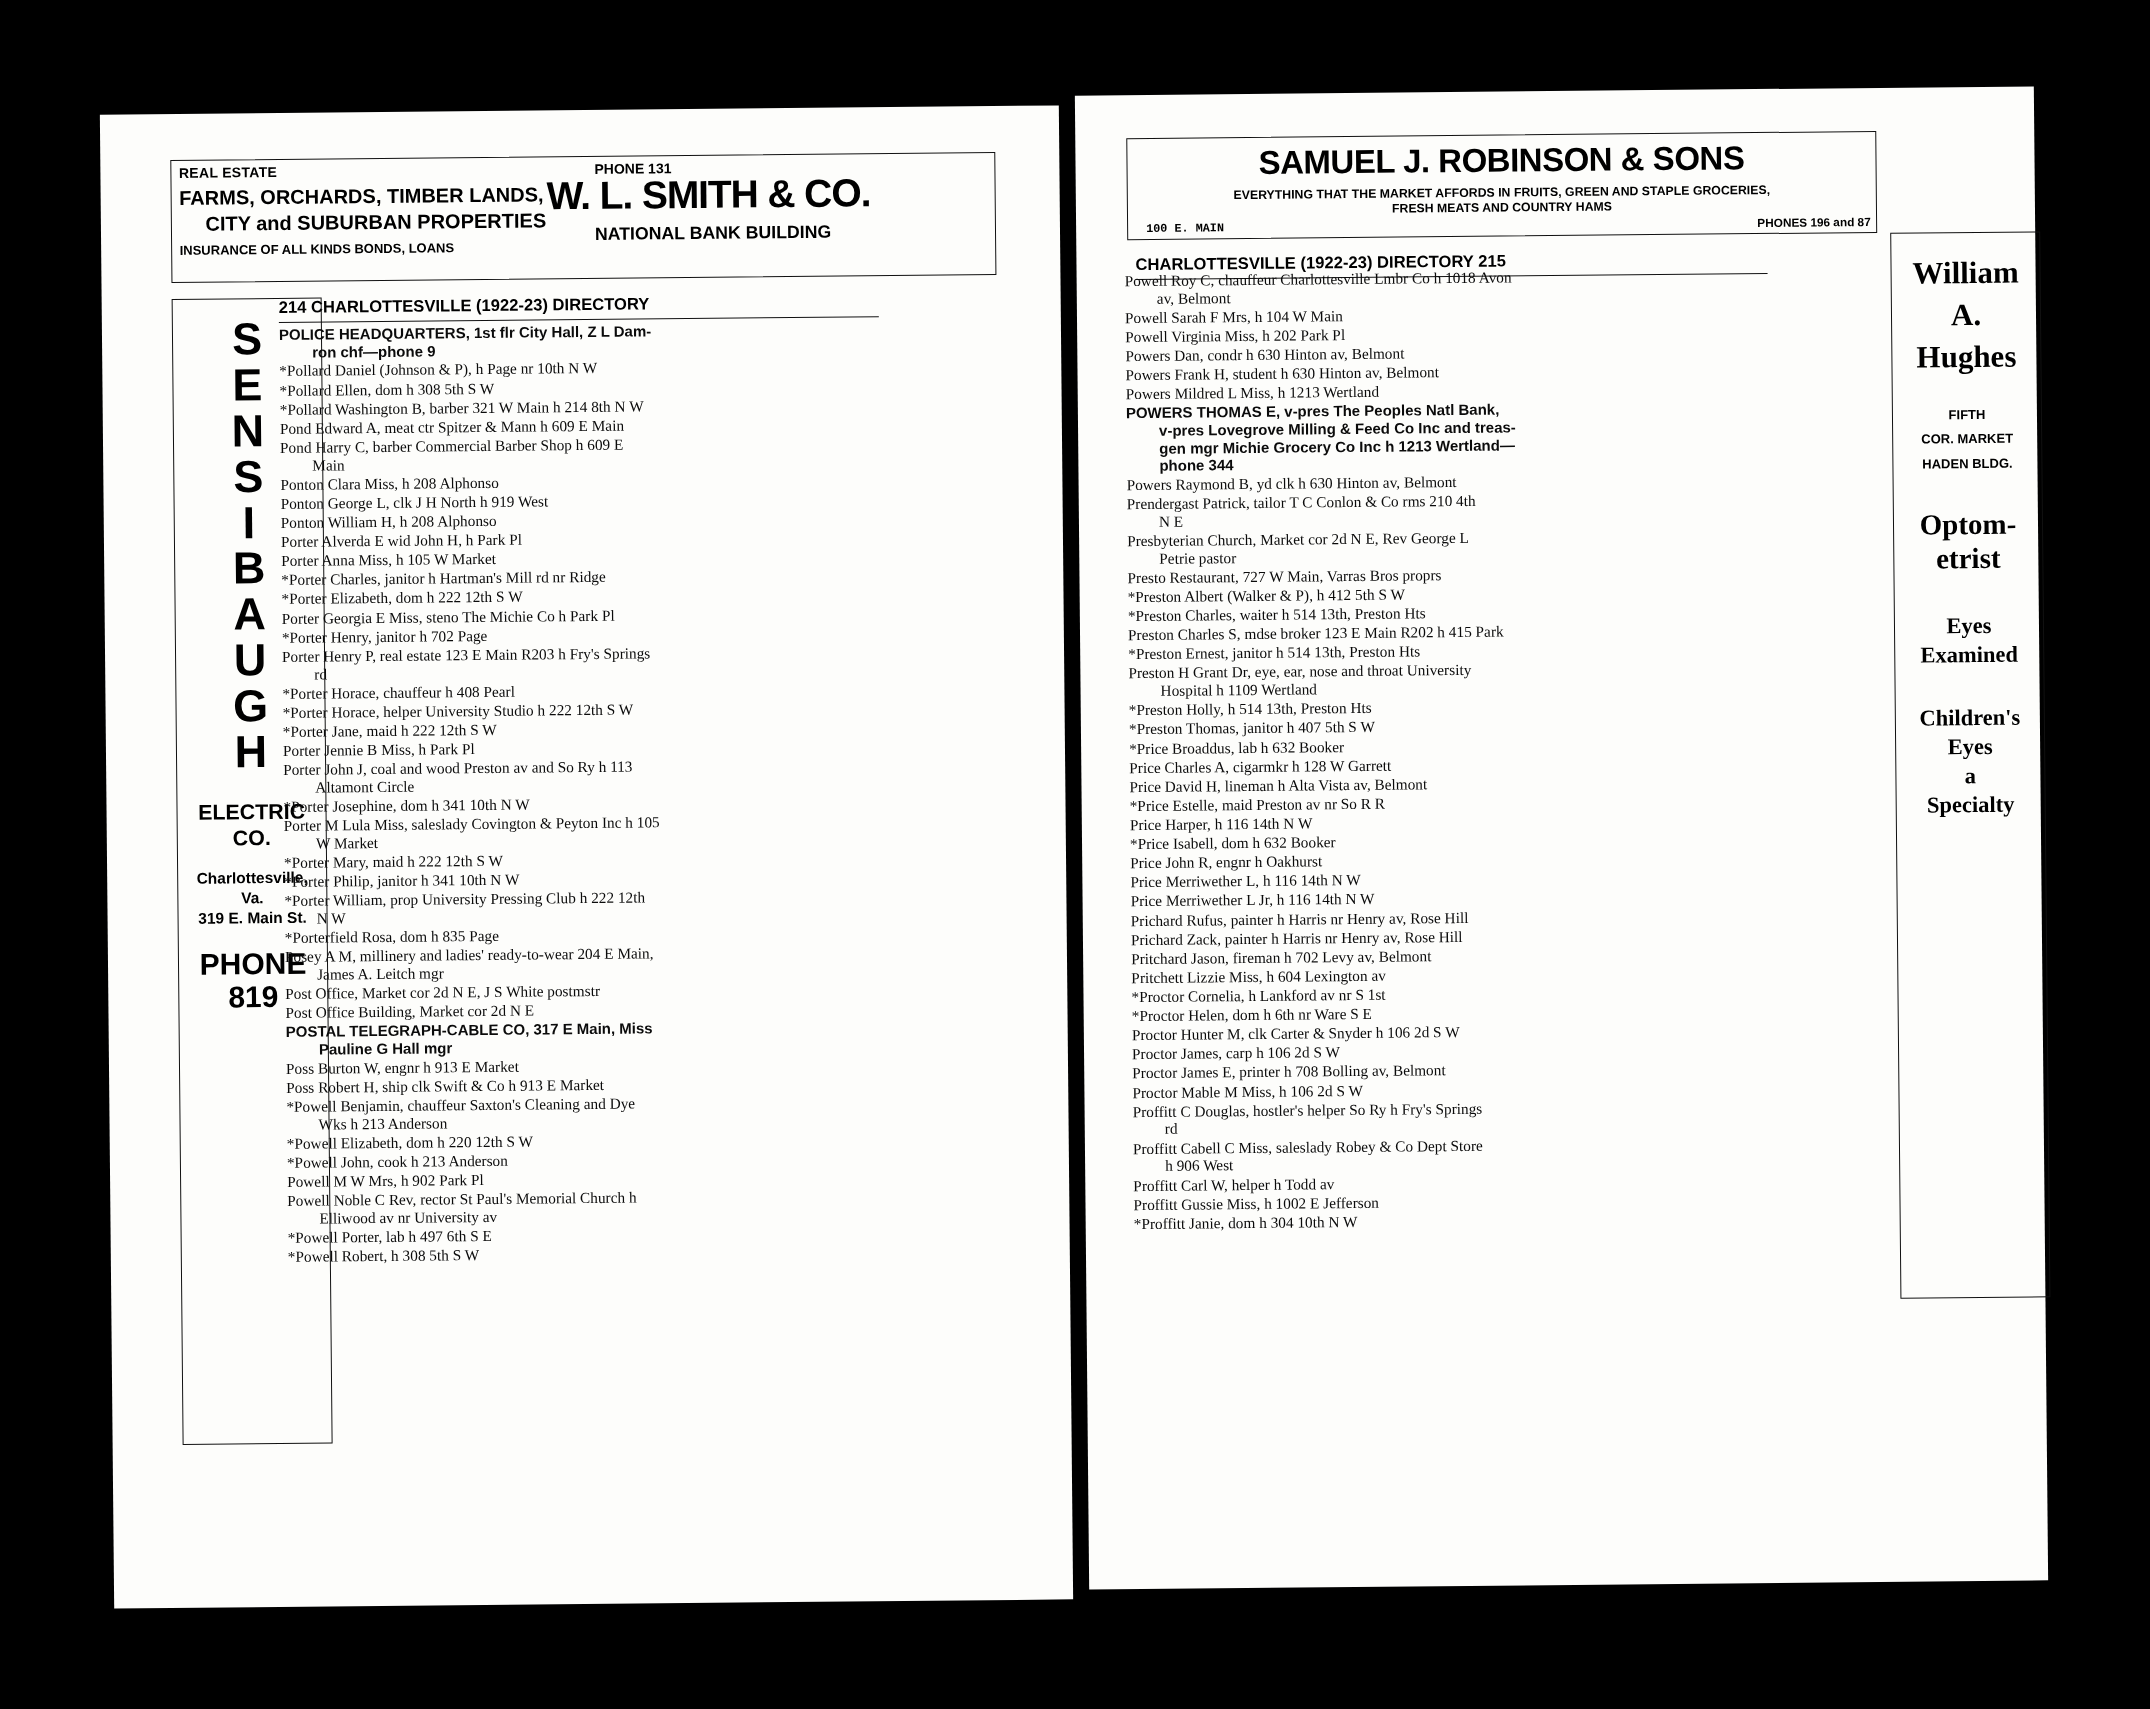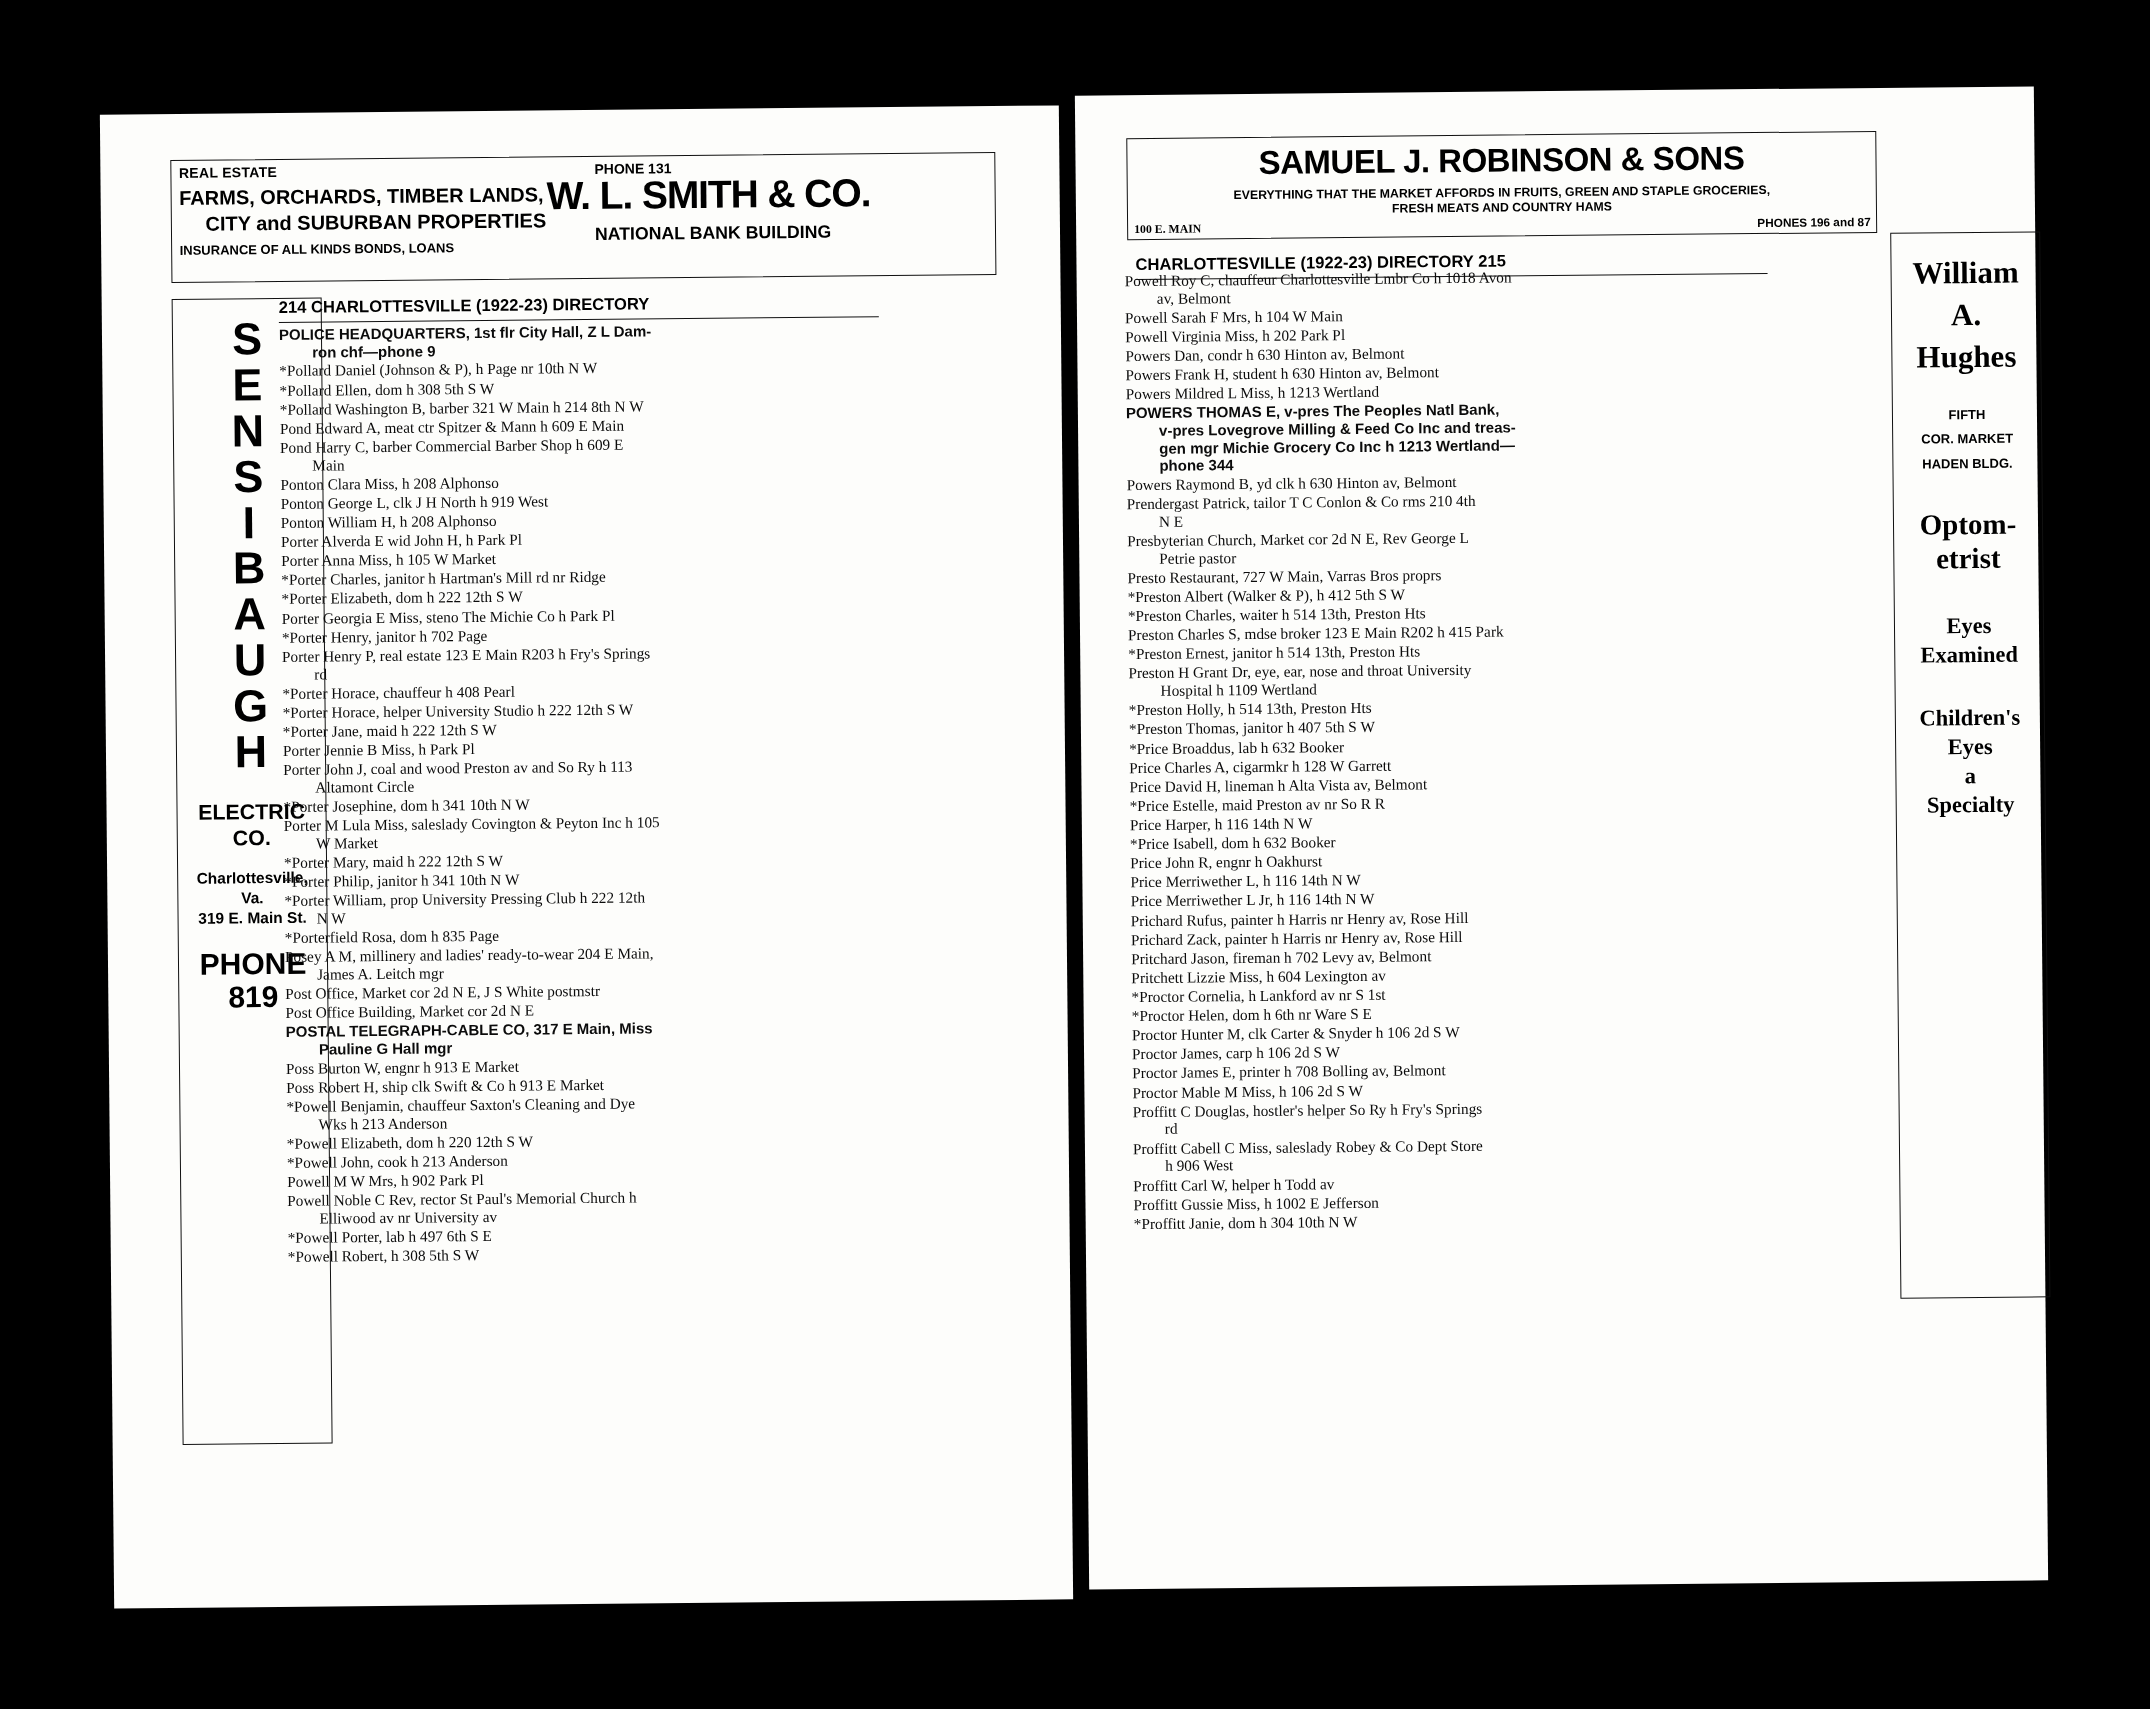--- a/index.html
+++ b/index.html
@@ -39,21 +39,21 @@
   .listing .e .cont{display:block;padding-left:32px;}
   .listing .bold{font-family:"Liberation Sans",sans-serif;font-weight:bold;font-size:15px;line-height:1.17;}
   .listing .bold .cont{padding-left:33px;}
 
   
   .robinson-ad{position:absolute;left:51px;top:43px;width:750px;height:102px;border:1.6px solid #111;box-sizing:border-box;text-align:center;}
   .robinson-title{font-family:"Liberation Sans",sans-serif;font-weight:bold;font-size:33px;margin-top:6.4px;letter-spacing:-0.5px;}
   .robinson-l2{font-family:"Liberation Sans",sans-serif;font-weight:bold;font-size:12.3px;margin-top:5.4px;}
   .robinson-l3{font-family:"Liberation Sans",sans-serif;font-weight:bold;font-size:12.3px;margin-top:1.6px;}
   .robinson-foot{position:relative;margin-top:3.2px;height:16px;}
-  .robinson-foot .lf{position:absolute;left:6px;font-family:Liberation Serif, serif;font-weight:bold;font-size:11.8px;}
+  .robinson-foot .lf{position:absolute;left:18px;font-family:Liberation Mono, monospace;font-weight:bold;font-size:11.8px;}
   .robinson-foot .rt{position:absolute;right:5.4px;font-family:"Liberation Sans",sans-serif;font-weight:bold;font-size:11.8px;}
 
   .page-head-r{position:absolute;left:59px;top:160px;width:648px;font-family:"Liberation Sans",sans-serif;font-weight:bold;font-size:16.6px;}
   .page-head-r .rule{border-bottom:1.6px solid #111;margin-top:4.3px;width:632px;}
 
   
   .hughes-ad{position:absolute;left:814px;top:145px;width:150px;height:1066px;border:1.6px solid #111;box-sizing:border-box;text-align:center;}
   .hughes-name{margin-top:19px;font-family:"Liberation Serif",serif;font-weight:bold;font-size:31px;line-height:1.35;}
   .hughes-small{margin-top:25px;font-family:"Liberation Sans",sans-serif;font-weight:bold;font-size:13px;line-height:1.9;}
   .hughes-opt{margin-top:30px;font-family:"Liberation Serif",serif;font-weight:bold;font-size:29px;line-height:1.2;}

